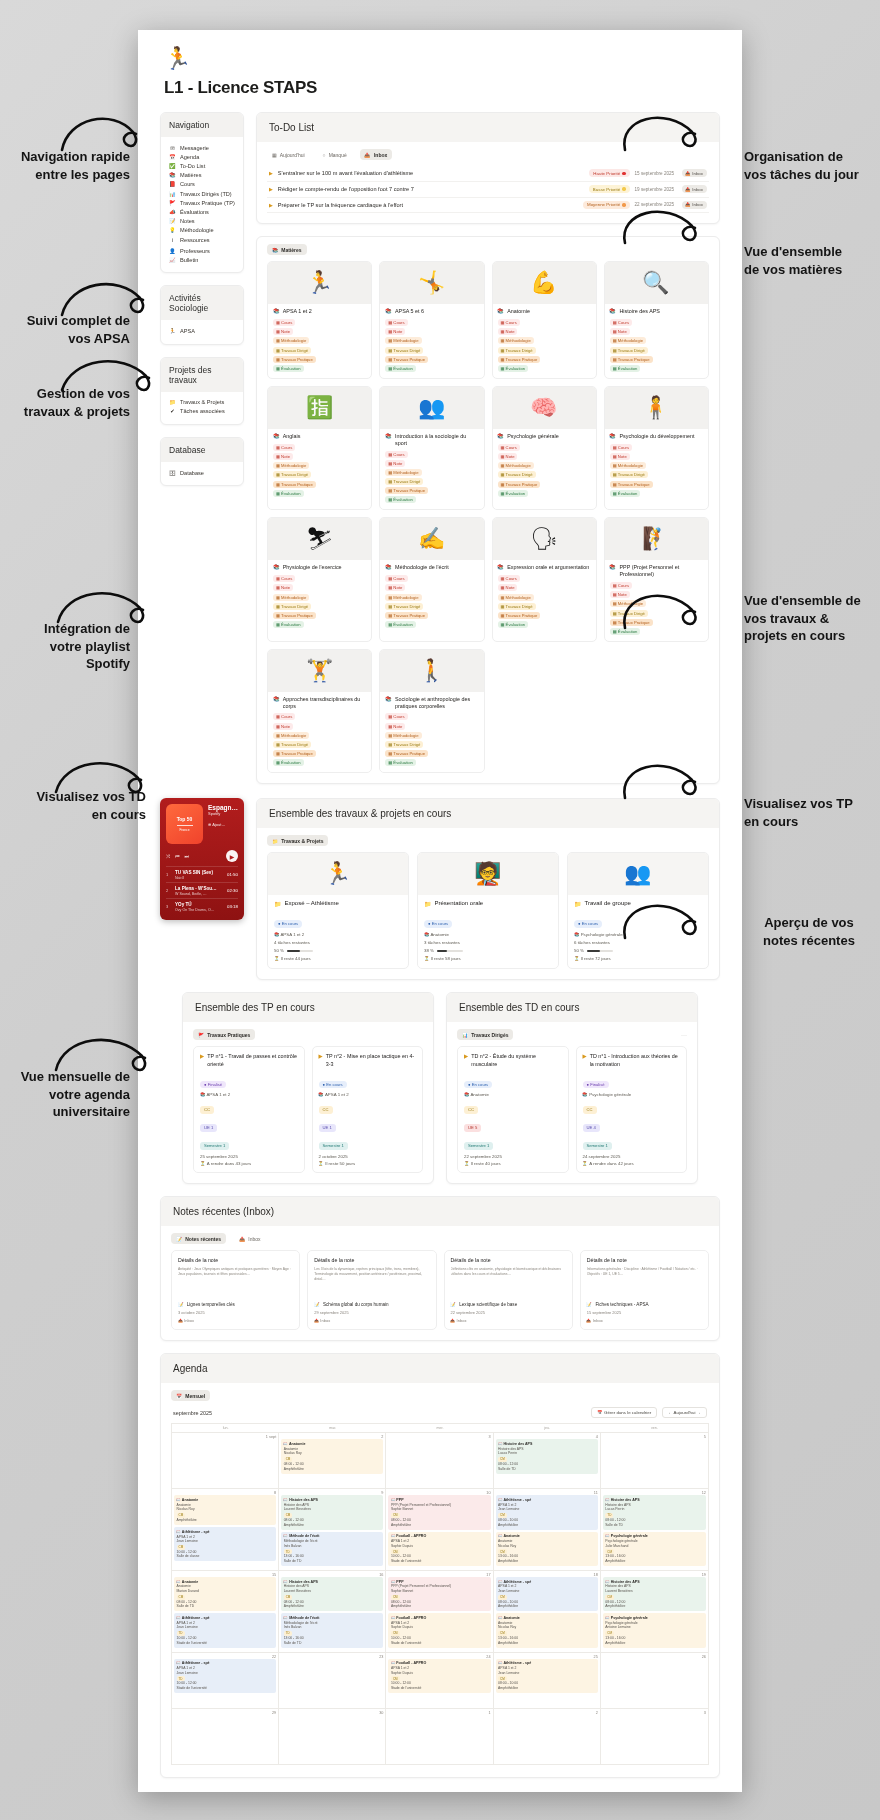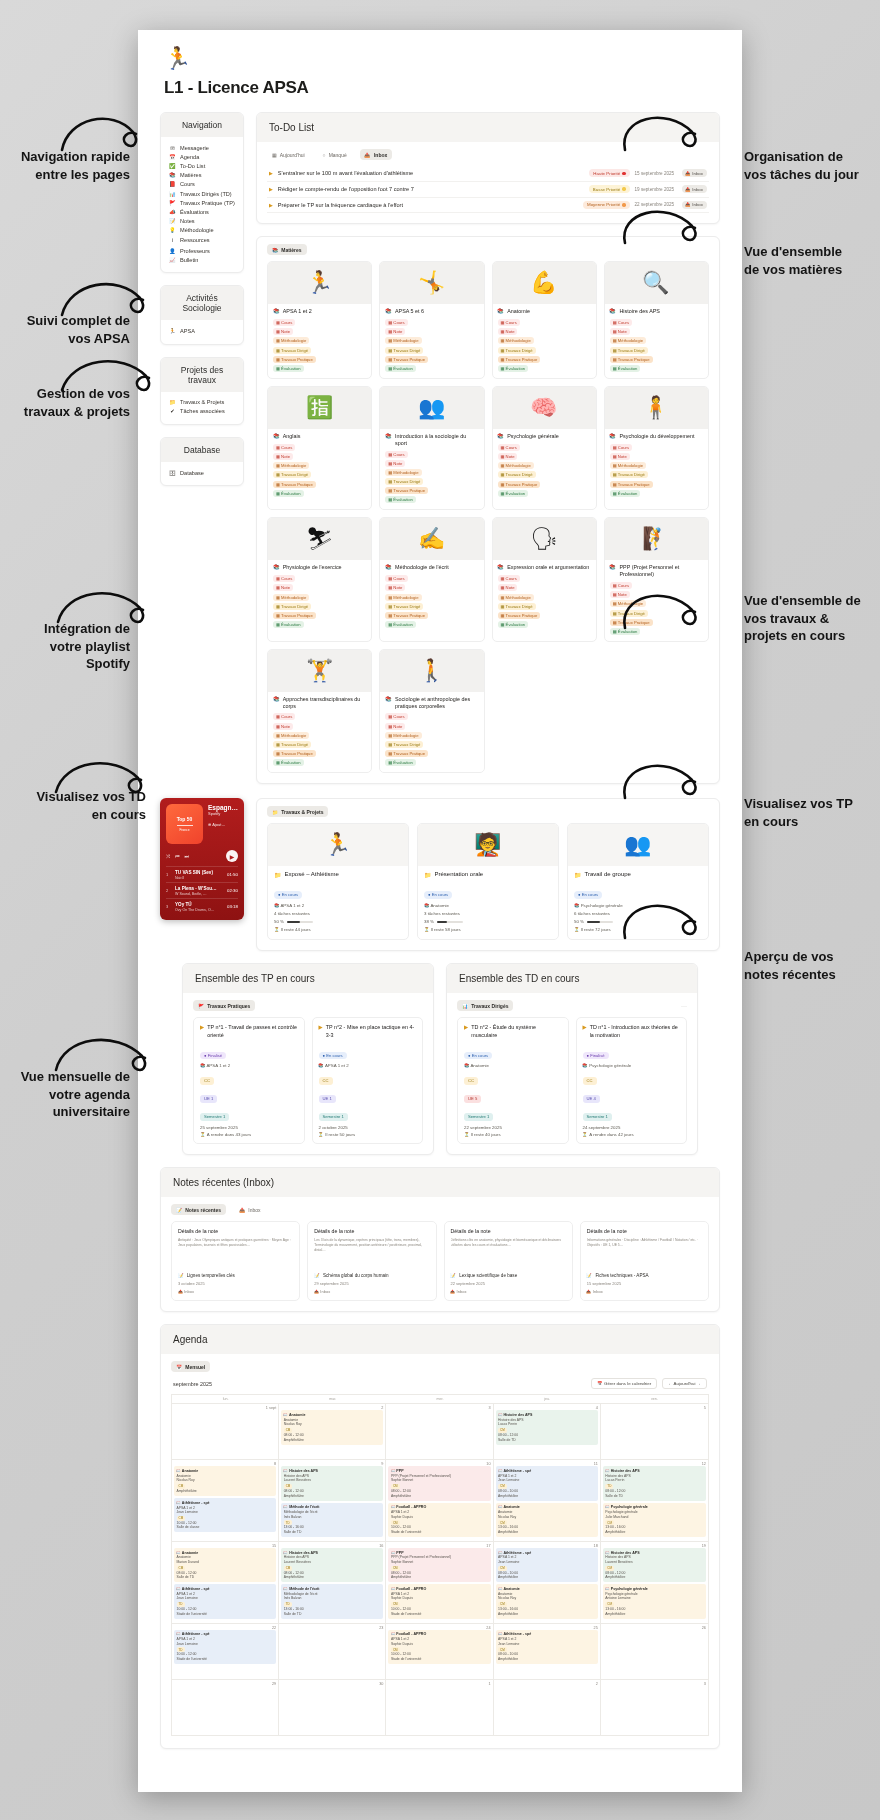--- a/index.html
+++ b/index.html
@@ -25,21 +25,21 @@
   .col-left { width: 84px; flex: none; }
   .col-right { flex: 1; }
 
   
   .side-card {
     background: #fff; border: 1px solid #ececec; border-radius: 6px;
     padding: 0 0 8px 0; margin-bottom: 12px; box-shadow: 0 1px 2px rgba(0,0,0,.04);
   }
   .side-head {
     background: #f3f2f0; border-radius: 5px 5px 0 0; padding: 7px 8px;
-    font-size: 8.5px; color: #2d2d2b; font-weight: 500; text-align: center;
+    font-size: 8.5px; color: #2d2d2b; font-weight: 500;
   }
   .side-list { padding: 6px 8px 0 8px; }
   .side-item { display: flex; align-items: center; gap: 4px; font-size: 5.6px; color: #38342f; padding: 1.6px 0; }
   .side-item .ico { font-size: 5.4px; width: 7px; display:inline-block; text-align:center; }
 
   
   .panel {
     background: #fff; border: 1px solid #ececec; border-radius: 6px;
     margin-bottom: 12px; box-shadow: 0 1px 2px rgba(0,0,0,.04); overflow: hidden;
   }
@@ -173,21 +173,21 @@
   svg.arrow { position:absolute; overflow:visible; pointer-events:none; }
   svg.arrow path { fill:none; stroke:#0d0d0d; stroke-width:2.6; stroke-linecap:round; }
 </style>
 </head>
 <body>
 
 <div id="device">
   <div id="page">
 
     <div class="runner-logo">🏃</div>
-    <div class="page-title">L1 - Licence APSA</div>
+    <div class="page-title">L1 - Licence STAPS</div>
 
     <div class="layout">
 
       <div class="col-left">
 
         <div class="side-card">
           <div class="side-head">Navigation</div>
           <div class="side-list">
             <div class="side-item">
                 <span class="ico">✉</span>
@@ -570,20 +570,21 @@
               <div class="sp-track">
                 <span class="sp-n">3</span>
    <span class="sp-tt"><b>YOy TÚ</b><span>Ovy On The Drums, O…</span></span>
    <span class="sp-dur">03:18</span>
               </div>
             </div>
         </div>
       </div>
       <div class="col-right">
         <div class="panel">
+          <div class="panel-head">Ensemble des travaux &amp; projets en cours</div>
           <div class="panel-body">
             <div class="chiprow">
                 <span class="chip active">
                   <span>📁</span>
                   <span>Travaux &amp; Projets</span>
                 </span>
               </div>
             <div class="grid-3" id="work-grid">
                 <div class="work-card">
                   <div class="work-cover">🏃</div>
@@ -889,21 +890,21 @@
     <div class="anno l" style="top: 148px; left: 8px; width: 122px;">Navigation rapide<br>entre les pages</div>
     <div class="anno l" style="top: 312px; left: 8px; width: 122px;">Suivi complet de<br>vos APSA</div>
     <div class="anno l" style="top: 385px; left: 8px; width: 122px;">Gestion de vos<br>travaux &amp; projets</div>
     <div class="anno l" style="top: 620px; left: 8px; width: 122px;">Intégration de<br>votre playlist<br>Spotify</div>
     <div class="anno l" style="top: 788px; left: 24px; width: 122px;">Visualisez vos TD<br>en cours</div>
     <div class="anno l" style="top: 1068px; left: 8px; width: 122px;">Vue mensuelle de<br>votre agenda<br>universitaire</div>
     <div class="anno r" style="top: 148px; left: 744px; width: 130px;">Organisation de<br>vos tâches du jour</div>
     <div class="anno r" style="top: 243px; left: 744px; width: 130px;">Vue d'ensemble<br>de vos matières</div>
     <div class="anno r" style="top: 592px; left: 744px; width: 130px;">Vue d'ensemble de<br>vos travaux &amp;<br>projets en cours</div>
     <div class="anno r" style="top: 795px; left: 744px; width: 130px;">Visualisez vos TP<br>en cours</div>
-    <div class="anno r" style="top: 948px; left: 744px; width: 130px;">Aperçu de vos<br>notes récentes</div>
+    <div class="anno r" style="top: 914px; left: 744px; width: 130px; text-align: center;">Aperçu de vos<br>notes récentes</div>
   </div>
 <svg class="arrow" style="left:0;top:0;width:880px;height:1820px;">
 
   <path d="M62,150 C68,118 112,108 133,132 C140,142 133,150 126,144 C120,138 128,130 136,134"></path>
   <path d="M62,315 C70,282 118,274 140,298 C147,308 140,316 133,310 C127,304 135,296 143,300"></path>
   <path d="M62,390 C72,358 122,352 146,376 C153,386 146,394 139,388 C133,382 141,374 149,378"></path>
   <path d="M58,622 C66,590 116,584 140,608 C147,618 140,626 133,620 C127,614 135,606 143,610"></path>
   <path d="M56,792 C64,760 114,754 138,778 C145,788 138,796 131,790 C125,784 133,776 141,780"></path>
   <path d="M56,1070 C64,1036 116,1030 142,1056 C149,1066 142,1074 135,1068 C129,1062 137,1054 145,1058"></path>
 

